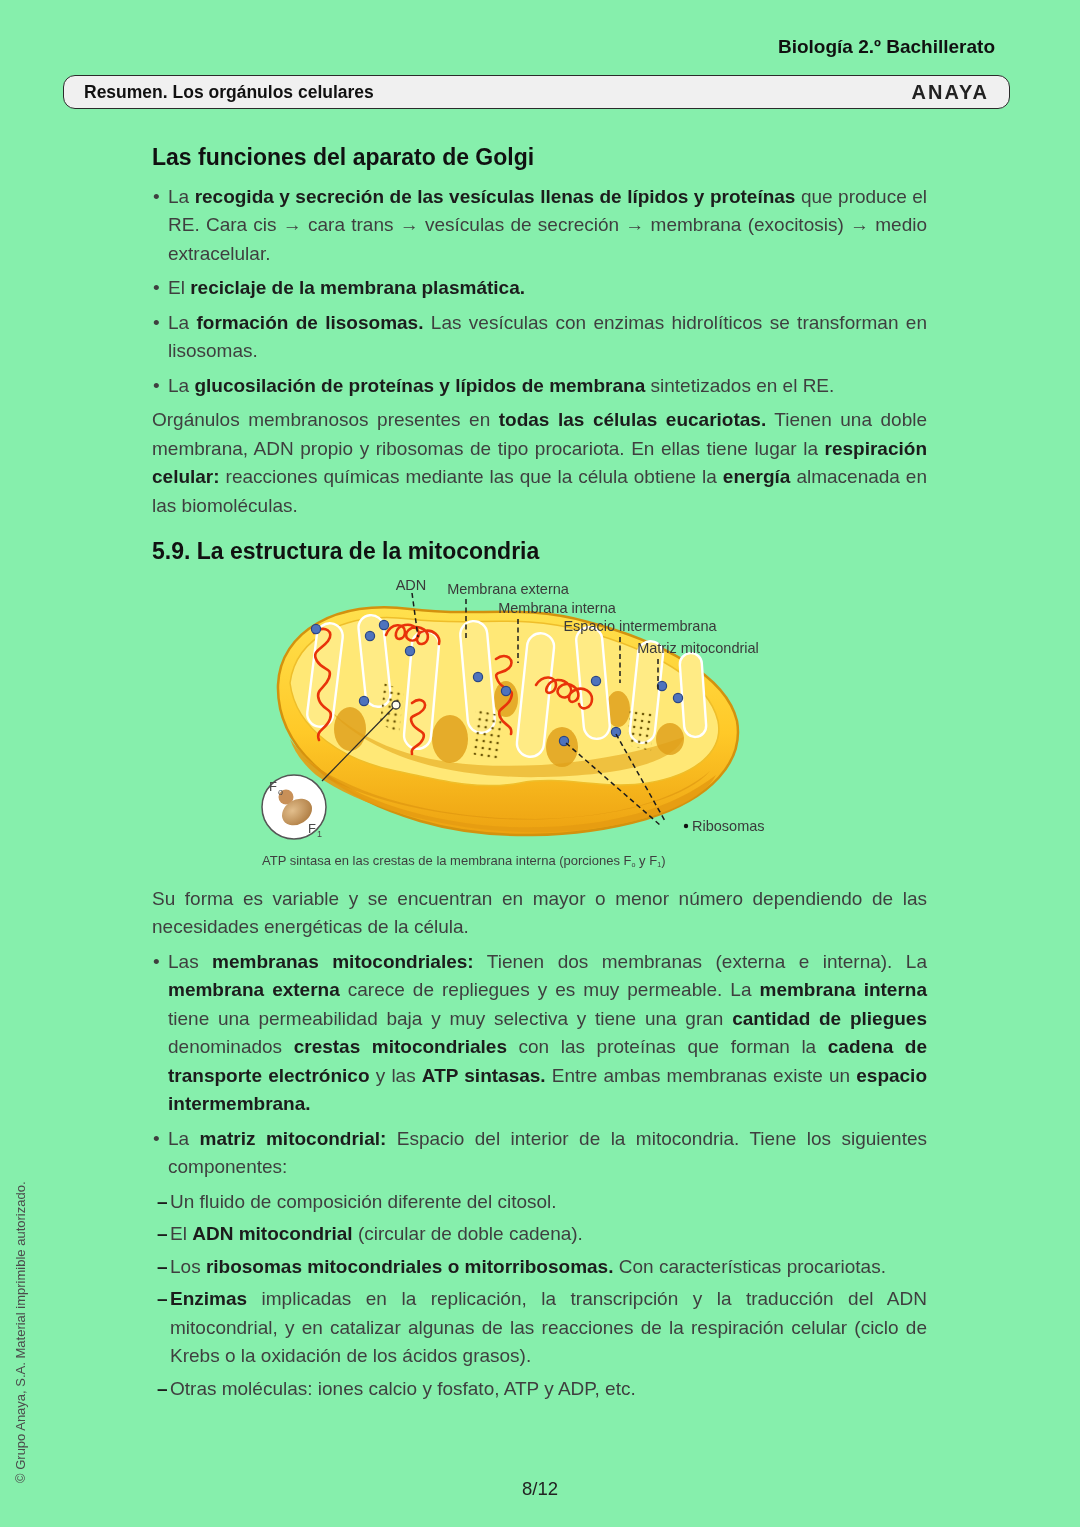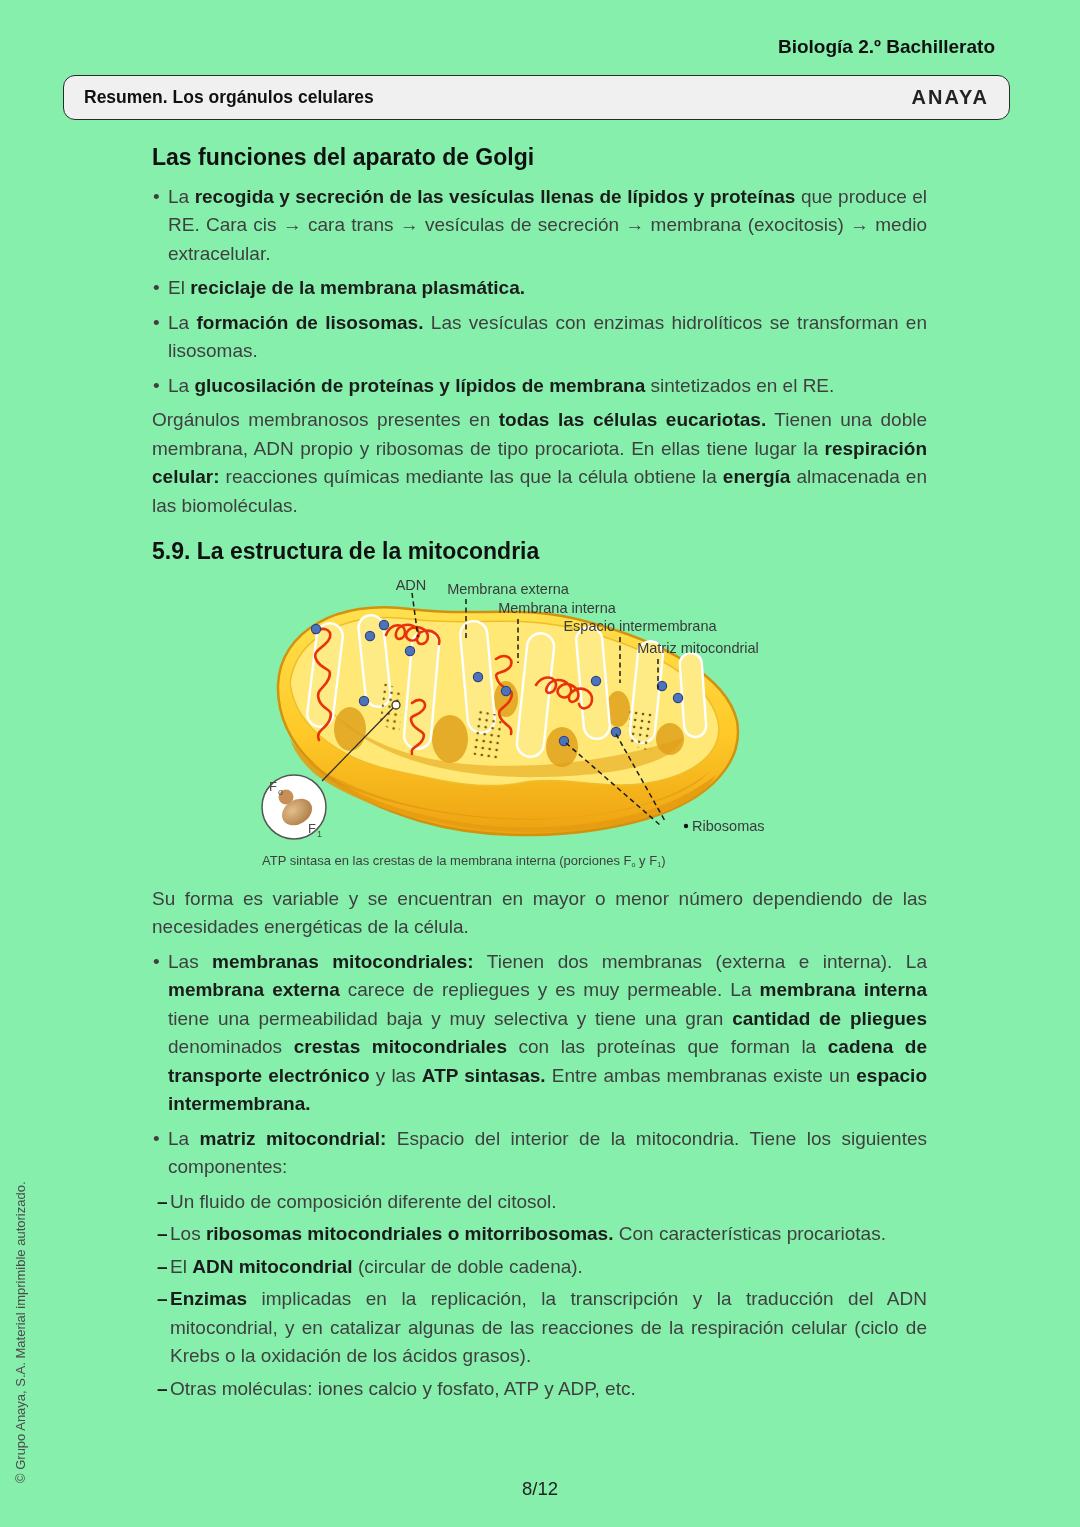--- a/index.html
+++ b/index.html
@@ -3,21 +3,21 @@
 <meta charset="utf-8">
 <style>
   :root{
     --ink:#3f3f3f; --ink_bold:#1c1c1c; --bar_bg:#f0f0f0; --bar_border:#2b2b2b;
     --accent_red:#E8330A; --ribosome_blue:#4E73BD;
   }
   html,body{margin:0;padding:0;background:#fff;}
   .page{position:relative;width:1080px;height:1527px;background:#86efac;overflow:hidden;
         font-family:"Liberation Sans",sans-serif;color:var(--ink);}
   .course{position:absolute;top:36px;right:85px;font-size:19px;font-weight:bold;color:#111;}
-  .bar{position:absolute;top:75px;left:63px;right:70px;height:45px;background:var(--bar_bg);
+  .bar{position:absolute;top:75px;left:63px;right:70px;height:34px;background:var(--bar_bg);
        border:1.5px solid var(--bar_border);border-radius:12px;display:flex;align-items:center;
        justify-content:space-between;padding:0 20px;box-sizing:border-box;}
   .bar-title{font-size:17.5px;font-weight:bold;color:#111;}
   .logo{font-size:20px;font-weight:bold;color:#222;letter-spacing:2px;transform:scaleY(1.05);}
   .content{position:absolute;top:140px;left:152px;width:775px;font-size:19px;line-height:1.5;
            text-align:justify;}
   .h3{font-size:23px;font-weight:bold;color:#111;margin:0 0 8px 0;text-align:left;}
   .h3.sec{margin-top:26px;}
   .h3.subsec{margin-top:14px;margin-bottom:10px;}
   .para{margin:0 0 6px 0;}
@@ -171,22 +171,22 @@
       </svg>
       <div class="fig-caption"><span>ATP sintasa en las crestas de la membrana interna (porciones F</span><span class="sub">o</span><span> y F</span><span class="sub">1</span><span>)</span></div>
     </div>
 
     <div class="para" style="margin-top:14px;"><span>Su forma es variable y se encuentran en mayor o menor número dependiendo de las necesidades energéticas de la célula.</span></div>
 
     <div class="bullet" style="margin-top:6px;"><span>Las </span><span class="b">membranas mitocondriales:</span><span> Tienen dos membranas (externa e interna). La </span><span class="b">membrana externa</span><span> carece de repliegues y es muy permeable. La </span><span class="b">membrana interna</span><span> tiene una permeabilidad baja y muy selectiva y tiene una gran </span><span class="b">cantidad de pliegues</span><span> denominados </span><span class="b">crestas mitocondriales</span><span> con las proteínas que forman la </span><span class="b">cadena de transporte electrónico</span><span> y las </span><span class="b">ATP sintasas.</span><span> Entre ambas membranas existe un </span><span class="b">espacio intermembrana.</span></div>
     <div class="bullet"><span>La </span><span class="b">matriz mitocondrial:</span><span> Espacio del interior de la mitocondria. Tiene los siguientes componentes:</span></div>
 
     <div class="dashitem" style="margin-top:6px;"><span>Un fluido de composición diferente del citosol.</span></div>
+    <div class="dashitem"><span>El </span><span class="b">ADN mitocondrial</span><span> (circular de doble cadena).</span></div>
     <div class="dashitem"><span>Los </span><span class="b">ribosomas mitocondriales o mitorribosomas.</span><span> Con características procariotas.</span></div>
-    <div class="dashitem"><span>El </span><span class="b">ADN mitocondrial</span><span> (circular de doble cadena).</span></div>
     <div class="dashitem"><span class="b">Enzimas</span><span> implicadas en la replicación, la transcripción y la traducción del ADN mitocondrial, y en catalizar algunas de las reacciones de la respiración celular (ciclo de Krebs o la oxidación de los ácidos grasos).</span></div>
     <div class="dashitem"><span>Otras moléculas: iones calcio y fosfato, ATP y ADP, etc.</span></div>
 
   </div>
 
   <div class="footer">8/12</div>
   <div class="copyright">© Grupo Anaya, S.A. Material imprimible autorizado.</div>
 
 </div>
 

